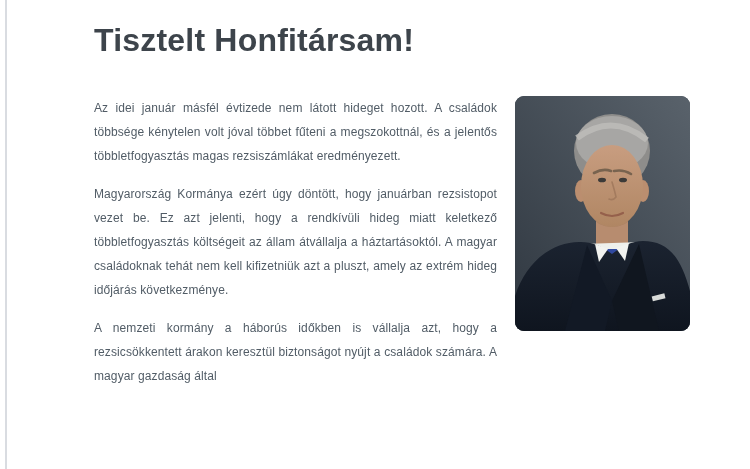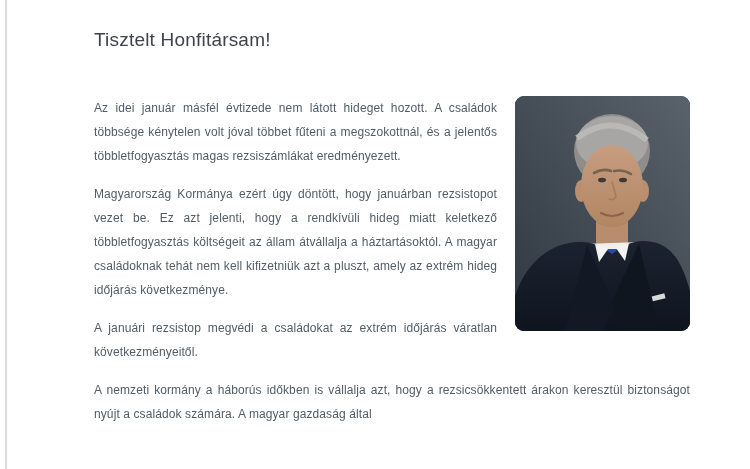--- a/index.html
+++ b/index.html
@@ -23,23 +23,23 @@
     background: #d9dce1;
   }
   .letter {
     position: absolute;
     left: 94px;
     top: 0;
     width: 596px;
   }
   .letter h1 {
     margin: 28px 0 44px 0;
-    font-size: 19px;
+    font-size: 32px;
     line-height: 24px;
-    font-weight: normal;
+    font-weight: bold;
     letter-spacing: 0.2px;
     color: #3d444b;
   }
   .portrait {
     float: right;
     width: 175px;
     height: 235px;
     margin: 0 0 18px 18px;
     border-radius: 9px;
     overflow: hidden;
@@ -125,16 +125,15 @@
 
       <polygon points="80,148 93,153 84,166" fill="#f2f3f0"></polygon>
       <polygon points="114,147 101,152 110,165" fill="#f2f3f0"></polygon>
 
       <rect x="137" y="199" width="13" height="5" fill="#d8dad8" transform="rotate(-14 143 201)"></rect>
     </svg>
   </figure>
 
   <p>Az idei január másfél évtizede nem látott hideget hozott. A családok többsége kénytelen volt jóval többet fűteni a megszokottnál, és a jelentős többletfogyasztás magas rezsiszámlákat eredményezett.</p>
   <p>Magyarország Kormánya ezért úgy döntött, hogy januárban rezsistopot vezet be. Ez azt jelenti, hogy a rendkívüli hideg miatt keletkező többletfogyasztás költségeit az állam átvállalja a háztartásoktól. A magyar családoknak tehát nem kell kifizetniük azt a pluszt, amely az extrém hideg időjárás következménye.</p>
-  <p>A januári rezsistop megvédi a családokat az extrém időjárás váratlan következményeitől.</p>
   <p>A nemzeti kormány a háborús időkben is vállalja azt, hogy a rezsicsökkentett árakon keresztül biztonságot nyújt a családok számára. A magyar gazdaság által</p>
 
 </main>
 
 </body></html>

